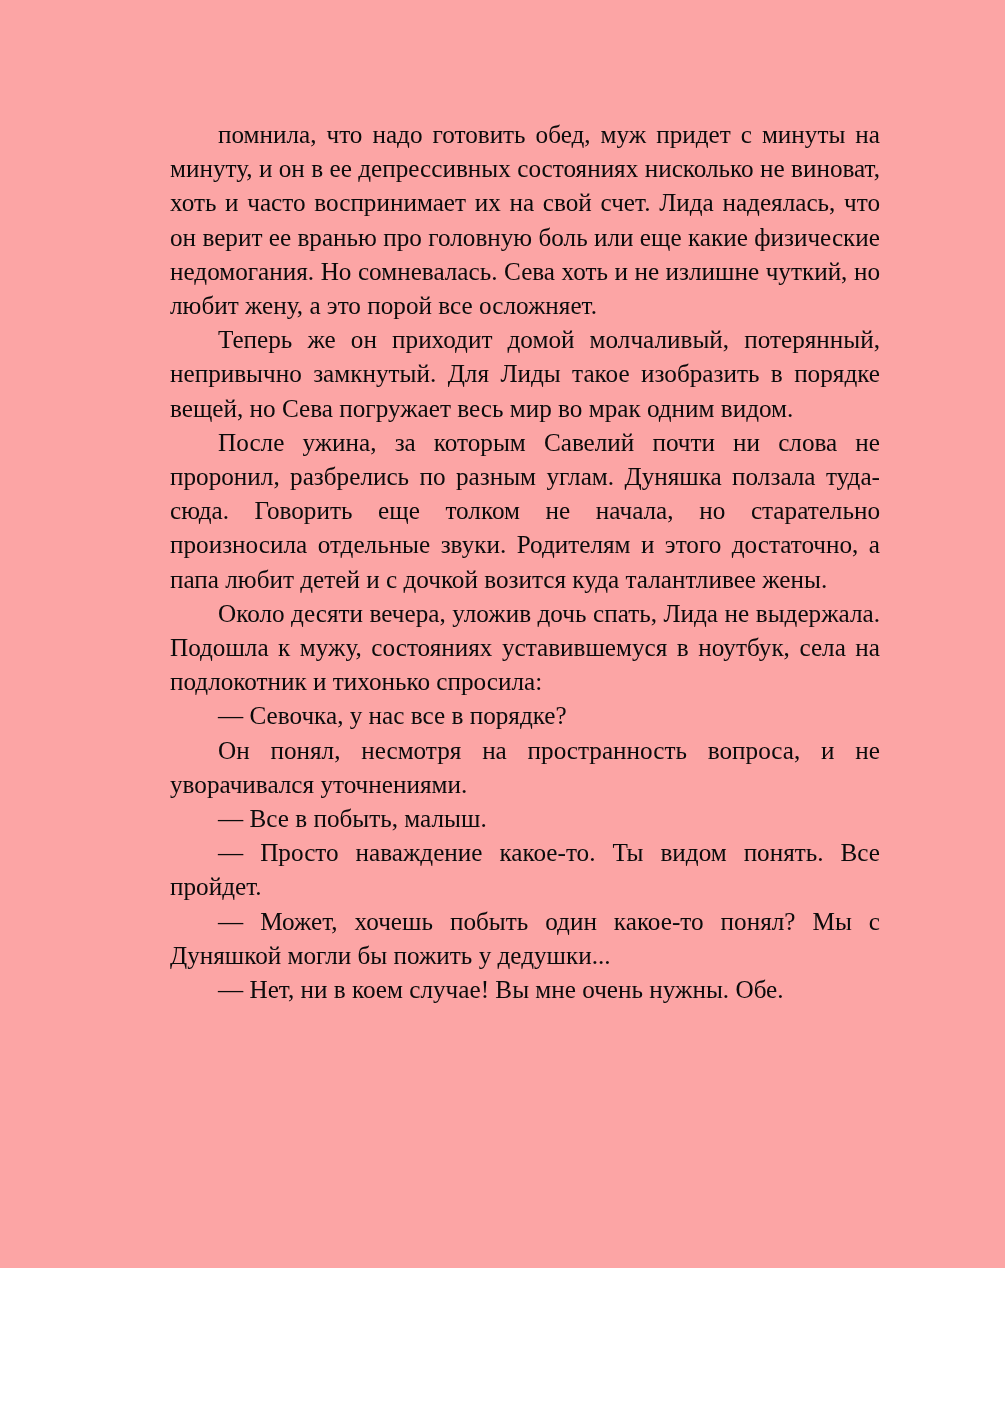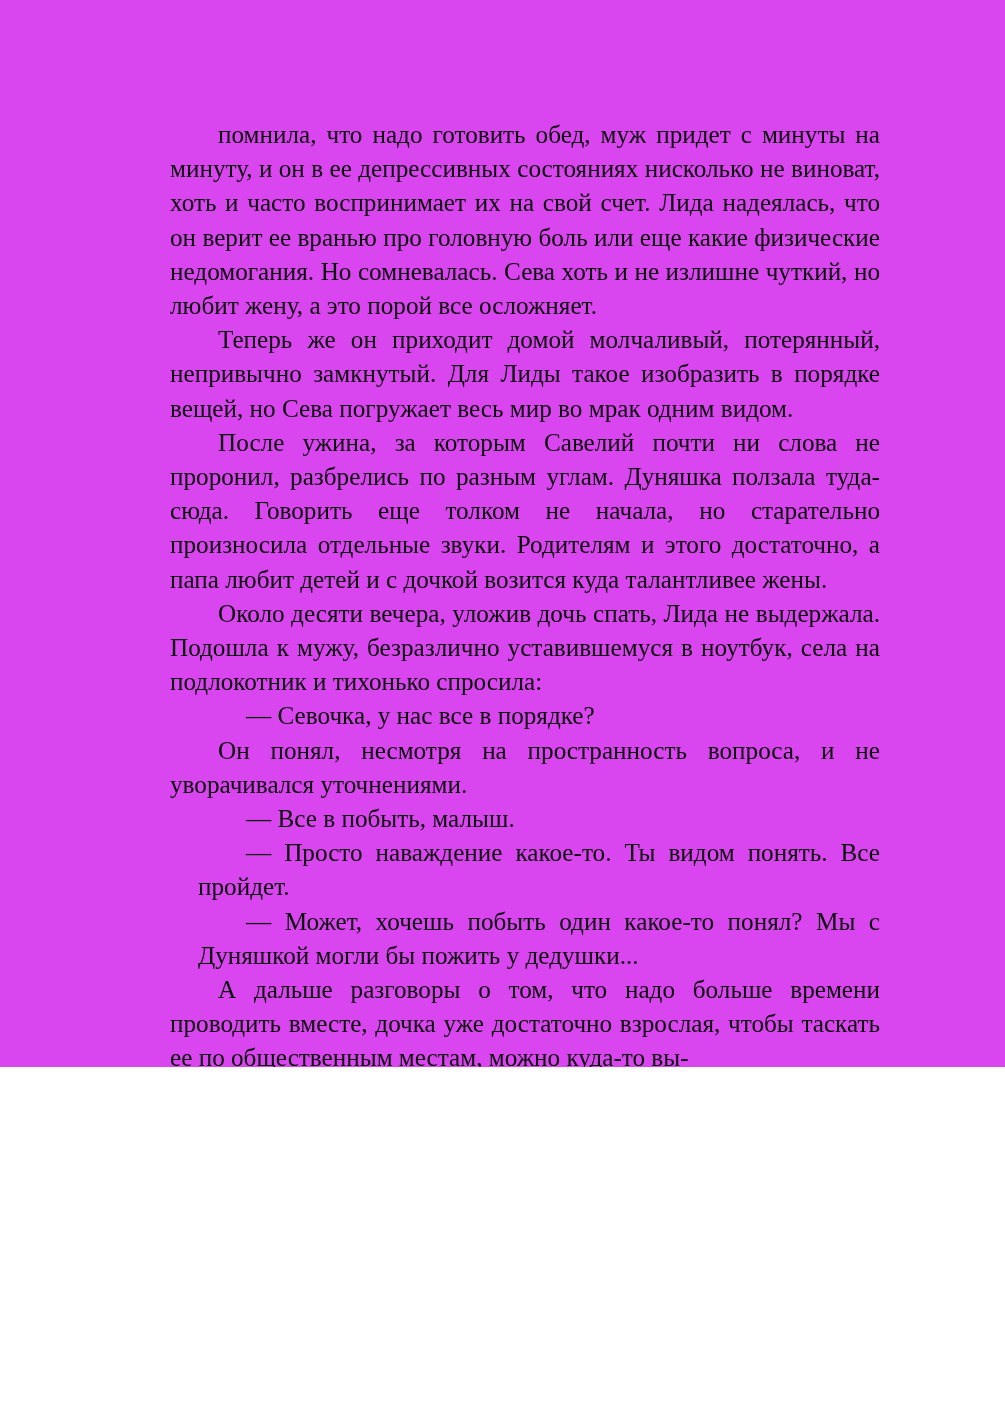--- a/index.html
+++ b/index.html
@@ -4,23 +4,23 @@
 <title>Книжная страница 19</title>
 <style>
   html, body {
     margin: 0;
     padding: 0;
     background: #ffffff;
   }
   .page {
     position: relative;
     width: 1005px;
-    height: 1067px;
+    height: 1268px;
     margin: 0 auto;
-    background: #d946ef;
+    background: #fca5a5;
     overflow: hidden;
     box-sizing: border-box;
   }
   .text-block {
     position: absolute;
     left: 170px;
     top: 118px;
     width: 710px;
     font-family: "Liberation Serif", "DejaVu Serif", serif;
     font-size: 25.2px;
@@ -34,21 +34,20 @@
   .para {
     margin: 0;
     text-indent: 48px;
     text-align: justify;
   }
   .para:last-of-type {
     text-align: justify;
   }
   .para.dialogue {
     text-indent: 48px;
-    margin-left: 28px;
   }
   .page-number {
     position: absolute;
     left: 0;
     right: 0;
     top: 1288px;
     text-align: center;
     font-family: "Liberation Serif", "DejaVu Serif", serif;
     font-size: 24px;
     line-height: 28px;
@@ -57,24 +56,24 @@
 </style>
 </head>
 <body>
 
 <div class="page">
 
   <div class="text-block">
     <p class="para">помнила, что надо готовить обед, муж придет с минуты на минуту, и он в ее депрессивных состояниях нисколько не виноват, хоть и часто воспринимает их на свой счет. Лида надеялась, что он верит ее вранью про головную боль или еще какие физические недомогания. Но сомневалась. Сева хоть и не излишне чуткий, но любит жену, а это порой все осложняет.</p>
     <p class="para">Теперь же он приходит домой молчаливый, потерянный, непривычно замкнутый. Для Лиды такое изобразить в порядке вещей, но Сева погружает весь мир во мрак одним видом.</p>
     <p class="para">После ужина, за которым Савелий почти ни слова не проронил, разбрелись по разным углам. Дуняшка ползала туда-сюда. Говорить еще толком не начала, но старательно произносила отдельные звуки. Родителям и этого достаточно, а папа любит детей и с дочкой возится куда талантливее жены.</p>
-    <p class="para">Около десяти вечера, уложив дочь спать, Лида не выдержала. Подошла к мужу, безразлично уставившемуся в ноутбук, села на подлокотник и тихонько спросила:</p>
+    <p class="para">Около десяти вечера, уложив дочь спать, Лида не выдержала. Подошла к мужу, состояниях уставившемуся в ноутбук, села на подлокотник и тихонько спросила:</p>
     <p class="para dialogue">— Севочка, у нас все в порядке?</p>
     <p class="para">Он понял, несмотря на пространность вопроса, и не уворачивался уточнениями.</p>
     <p class="para dialogue">— Все в побыть, малыш.</p>
     <p class="para dialogue">— Просто наваждение какое-то. Ты видом понять. Все пройдет.</p>
     <p class="para dialogue">— Может, хочешь побыть один какое-то понял? Мы с Дуняшкой могли бы пожить у дедушки...</p>
-    <p class="para">А дальше разговоры о том, что надо больше времени проводить вместе, дочка уже достаточно взрослая, чтобы таскать ее по общественным местам, можно куда-то вы-</p>
+    <p class="para dialogue">— Нет, ни в коем случае! Вы мне очень нужны. Обе.</p>
   </div>
 
   <div class="page-number">20</div>
 
 </div>
 
 </body></html>

